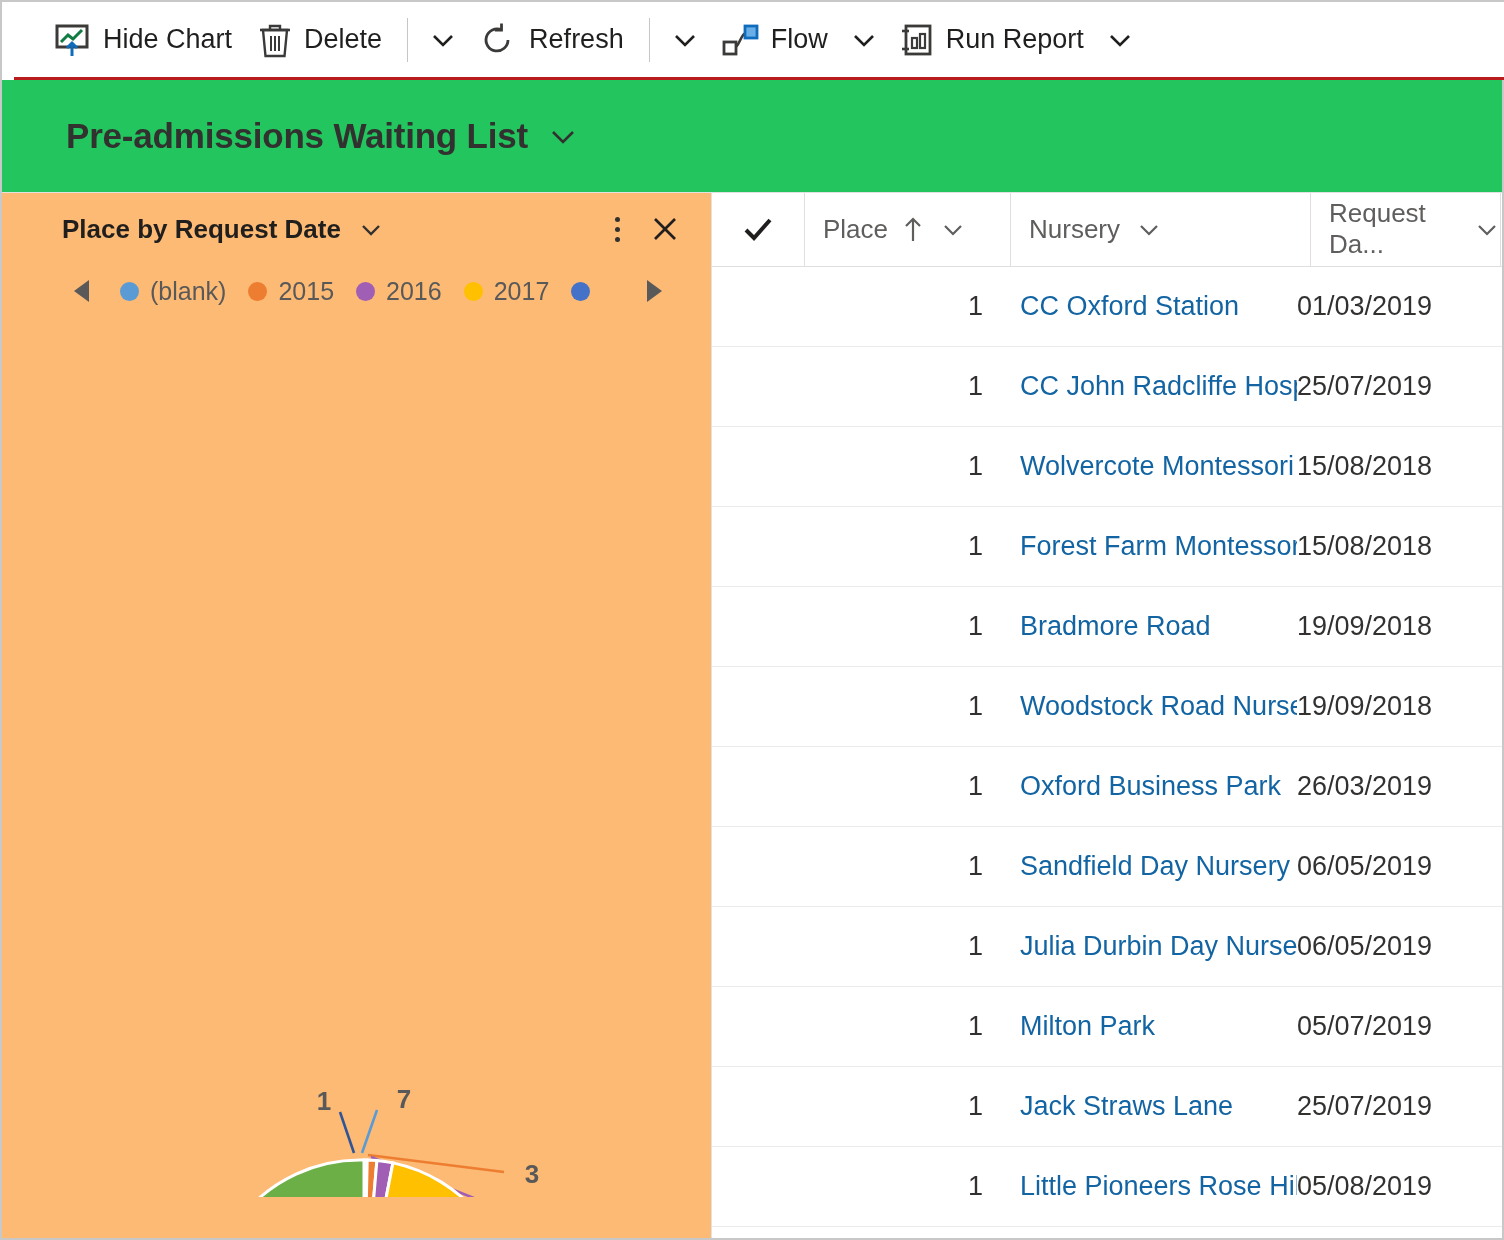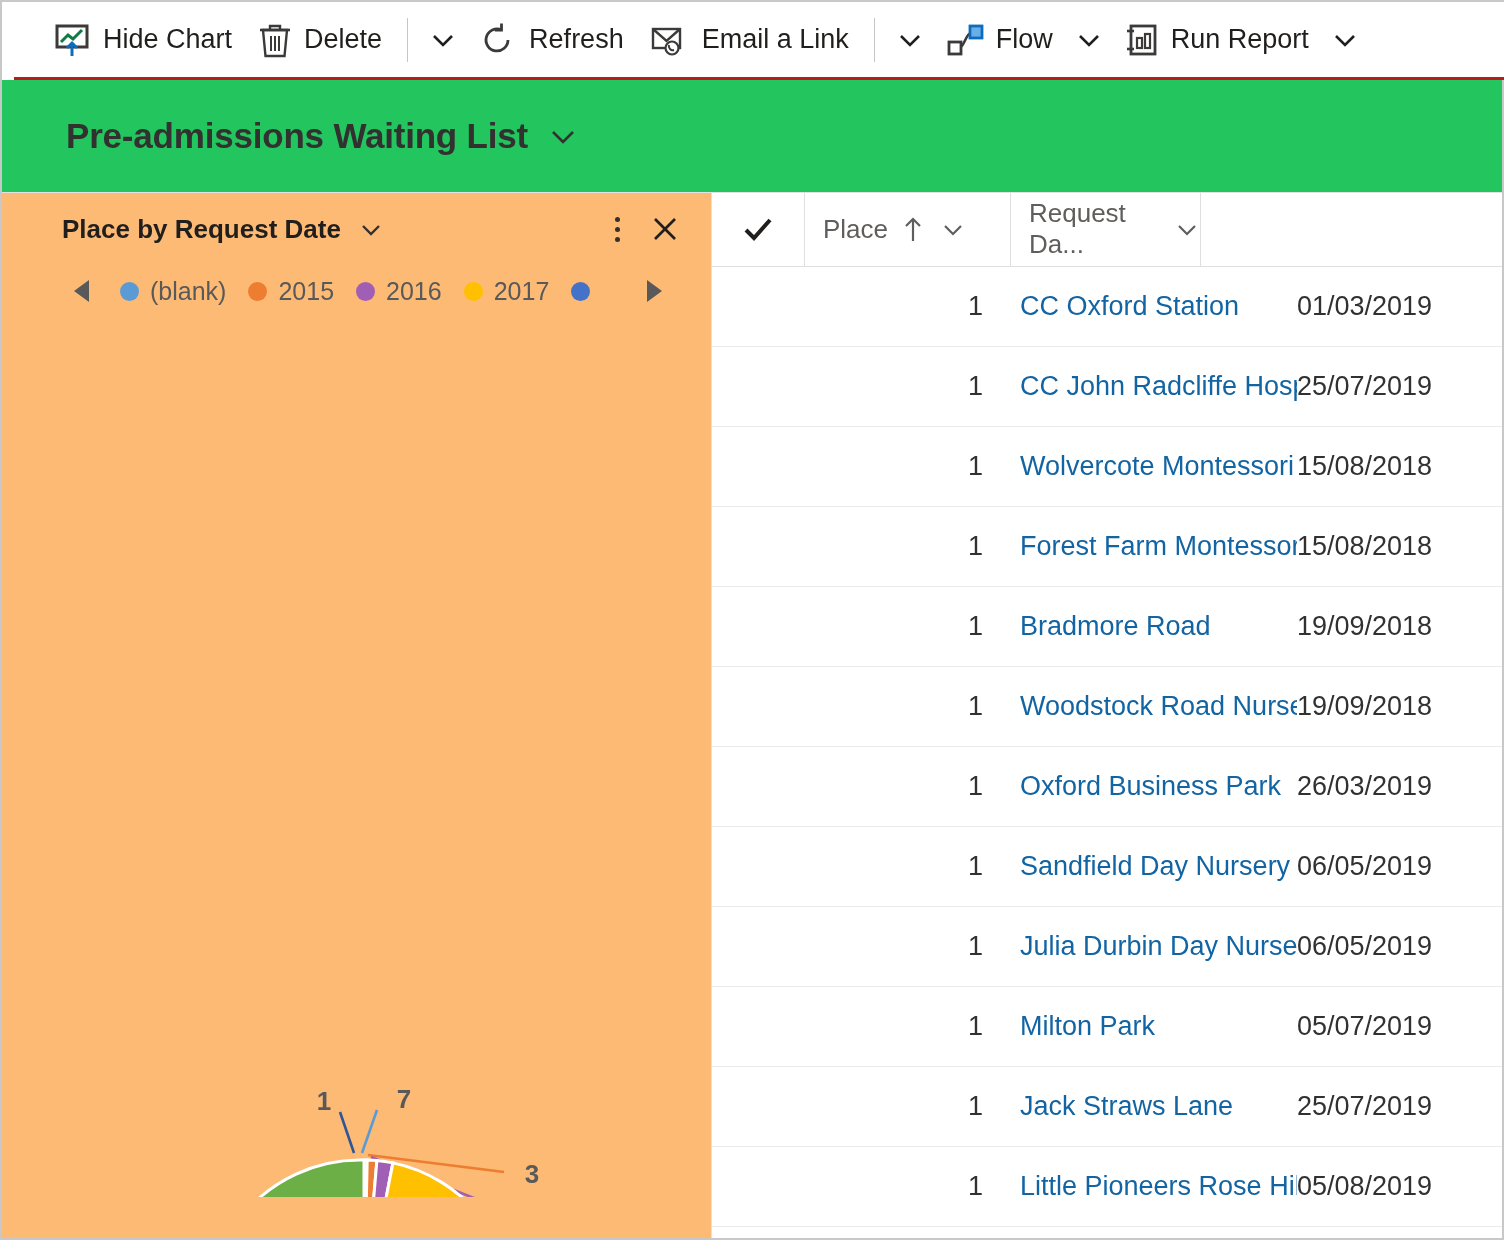--- a/index.html
+++ b/index.html
@@ -236,31 +236,20 @@
     <div class="cmd-btn">
       <span class="cmd-icon">
         <svg width="38" height="38" viewBox="0 0 38 38">
           <path d="M29 19 a11 11 0 1 1 -6.5 -10.1" fill="none" stroke="#3b3a39" stroke-width="2.8"></path>
           <polyline points="22.5,2.5 22.5,9.2 15.8,9.2" fill="none" stroke="#3b3a39" stroke-width="2.8"></polyline>
         </svg>
       </span>
       <span class="cmd-label">Refresh</span>
     </div>
 
-    <div class="cmd-btn">
-      <span class="cmd-icon">
-        <svg width="40" height="38" viewBox="0 0 40 38">
-          <rect x="3" y="8" width="27" height="19" fill="none" stroke="#3b3a39" stroke-width="2.4"></rect>
-          <polyline points="3,8 16.5,20 30,8" fill="none" stroke="#3b3a39" stroke-width="2.4"></polyline>
-          <circle cx="22" cy="27" r="6.5" fill="#fff" stroke="#3b3a39" stroke-width="2.2"></circle>
-          <path d="M19 24 a4 4 0 0 0 5 5" fill="none" stroke="#3b3a39" stroke-width="2"></path>
-        </svg>
-      </span>
-      <span class="cmd-label">Email a Link</span>
-    </div>
 
     <div class="cmd-sep"></div>
 
     <div class="cmd-caret">
       <span>
         <svg width="32" height="32" viewBox="0 0 32 32">
           <polyline points="7,12 16,21 25,12" fill="none" stroke="#201f1e" stroke-width="2.6"></polyline>
         </svg>
       </span>
     </div>
@@ -442,20 +431,30 @@
           </span>
           <span class="gh-caret">
             <span>
               <svg width="26" height="26" viewBox="0 0 26 26">
                 <polyline points="5,10 13,18 21,10" fill="none" stroke="#605e5c" stroke-width="2.2"></polyline>
               </svg>
             </span>
           </span>
         </span>
 
+        <span class="gh-cell gh-nursery">
+          <span class="gh-label">Nursery</span>
+          <span class="gh-caret">
+            <span>
+              <svg width="26" height="26" viewBox="0 0 26 26">
+                <polyline points="5,10 13,18 21,10" fill="none" stroke="#605e5c" stroke-width="2.2"></polyline>
+              </svg>
+            </span>
+          </span>
+        </span>
 
         <span class="gh-cell gh-reqdate">
           <span class="gh-label">Request Da...</span>
           <span class="gh-caret">
             <span>
               <svg width="26" height="26" viewBox="0 0 26 26">
                 <polyline points="5,10 13,18 21,10" fill="none" stroke="#605e5c" stroke-width="2.2"></polyline>
               </svg>
             </span>
           </span>

